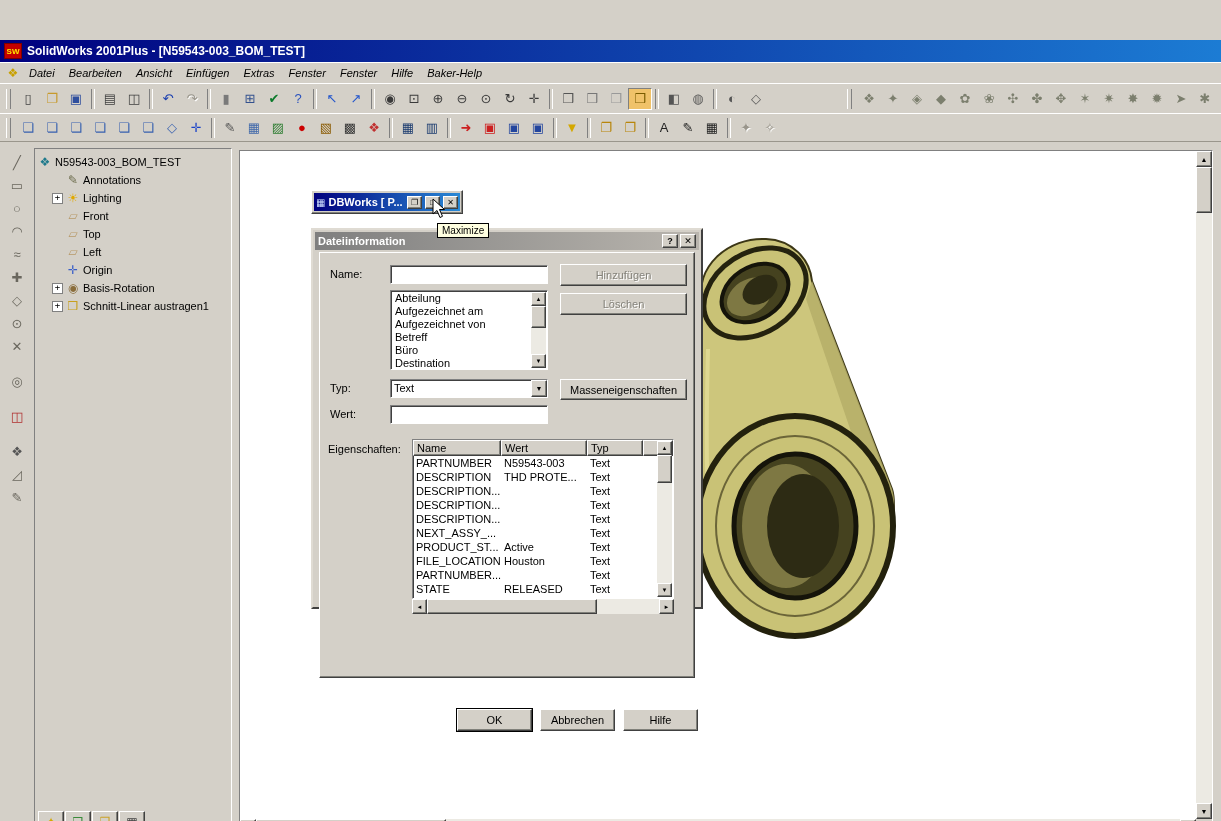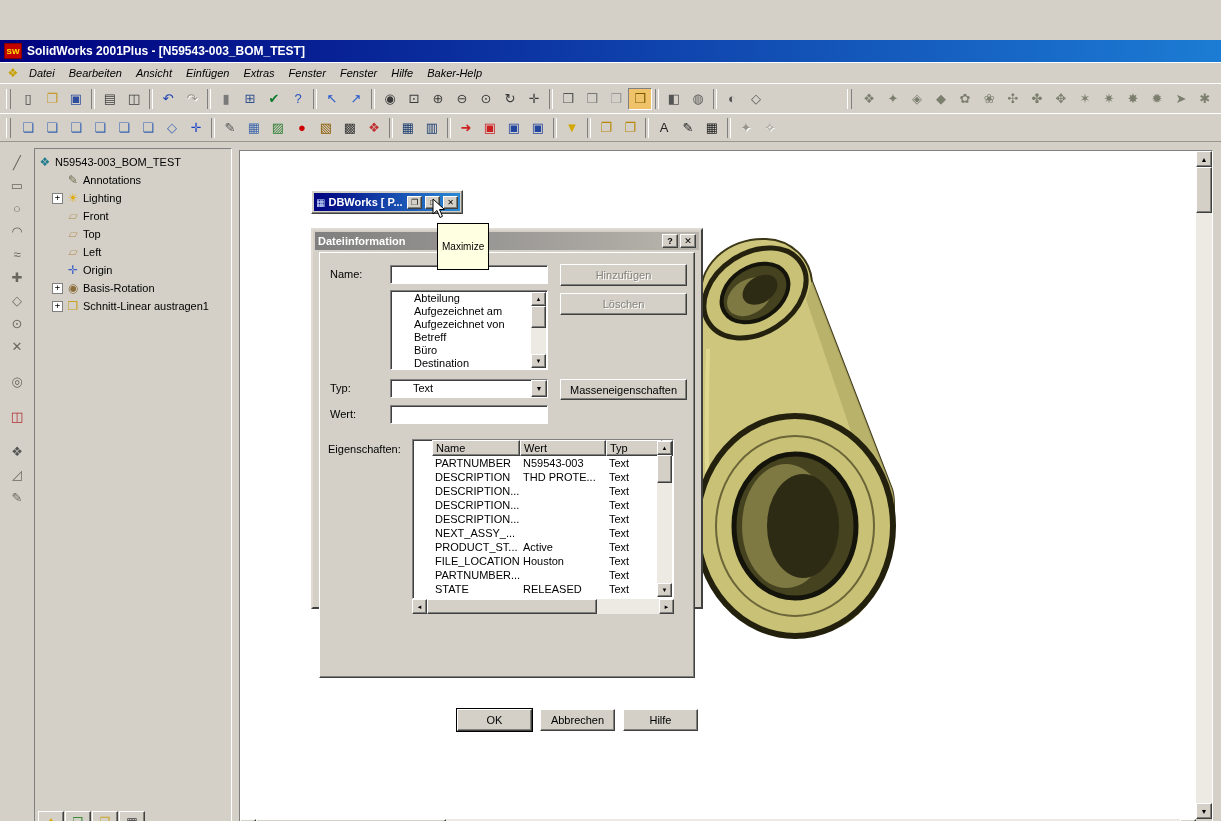--- a/index.html
+++ b/index.html
@@ -2,21 +2,21 @@
 <html><head>
 <meta charset="utf-8">
 <style>
   html,body{margin:0;padding:0;}
   body{width:1221px;height:821px;overflow:hidden;background:#d4d0c8;
        font-family:"Liberation Sans","DejaVu Sans",sans-serif;font-size:11px;color:#000;}
   #screen{position:relative;width:1221px;height:821px;overflow:hidden;margin-top:40px;}
 
   
   .r{border:1px solid;border-color:#ffffff #404040 #404040 #ffffff;box-shadow:inset -1px -1px 0 #80807a;background:#d4d0c8;}
-  .s2{border:1px solid;border-color:#808080 #ffffff #ffffff #808080;box-shadow:inset 1px 1px 0 #404040;background:#fff;padding-left:19px;}
+  .s2{border:1px solid;border-color:#808080 #ffffff #ffffff #808080;box-shadow:inset 1px 1px 0 #404040;background:#fff;}
   .sunkpanel{border:1px solid;border-color:#808080 #ffffff #ffffff #808080;}
 
   
   .titlebar{position:absolute;left:0;top:0;width:100%;height:22px;
     background:linear-gradient(90deg,#00007e,#1c7cd4);
     color:#fff;display:flex;align-items:center;gap:5px;padding-left:4px;box-sizing:border-box;
     font-weight:bold;font-size:12px;}
   .sw-logo{width:16px;height:14px;background:#c40000;color:#ffe800;font-size:8px;font-weight:bold;
     display:flex;align-items:center;justify-content:center;border:1px solid #7a0000;}
 
@@ -69,21 +69,21 @@
   
   #mini-win{position:absolute;left:311px;top:150px;width:152px;padding:2px;box-sizing:border-box;z-index:15;}
   #mini-title{height:18px;background:linear-gradient(90deg,#00007e,#2a8ad6);display:flex;align-items:center;
     color:#fff;font-weight:bold;font-size:11px;padding:0 2px;gap:3px;}
   #mini-title .t{flex:1;overflow:hidden;white-space:nowrap;}
   .mini-btn{width:15px;height:13px;display:flex;align-items:center;justify-content:center;
     font-size:8px;color:#000;flex:0 0 auto;box-sizing:border-box;}
 
   
   #tooltip{position:absolute;left:437px;top:183px;background:#ffffe1;border:1px solid #000;
-    padding:17px 4px;font-size:10px;z-index:30;}
+    padding:1px 4px;font-size:10px;z-index:30;}
   #cursor{position:absolute;left:432px;top:158px;z-index:40;pointer-events:none;}
 
   
   #dialog{position:absolute;left:311px;top:188px;width:392px;height:381px;background:#d4d0c8;
     border:2px solid;border-color:#dfdbd3 #404040 #404040 #dfdbd3;box-sizing:border-box;z-index:20;}
   #dlg-titlebar{height:18px;margin:2px;background:linear-gradient(90deg,#7f7f7f,#b9b5ae);
     display:flex;align-items:center;color:#fff;font-weight:bold;padding:0 3px;gap:2px;}
   #dlg-titlebar .t{flex:1;}
   .dlg-cap-btn{width:16px;height:14px;display:flex;align-items:center;justify-content:center;
     font-size:9px;font-weight:bold;color:#000;box-sizing:border-box;}

